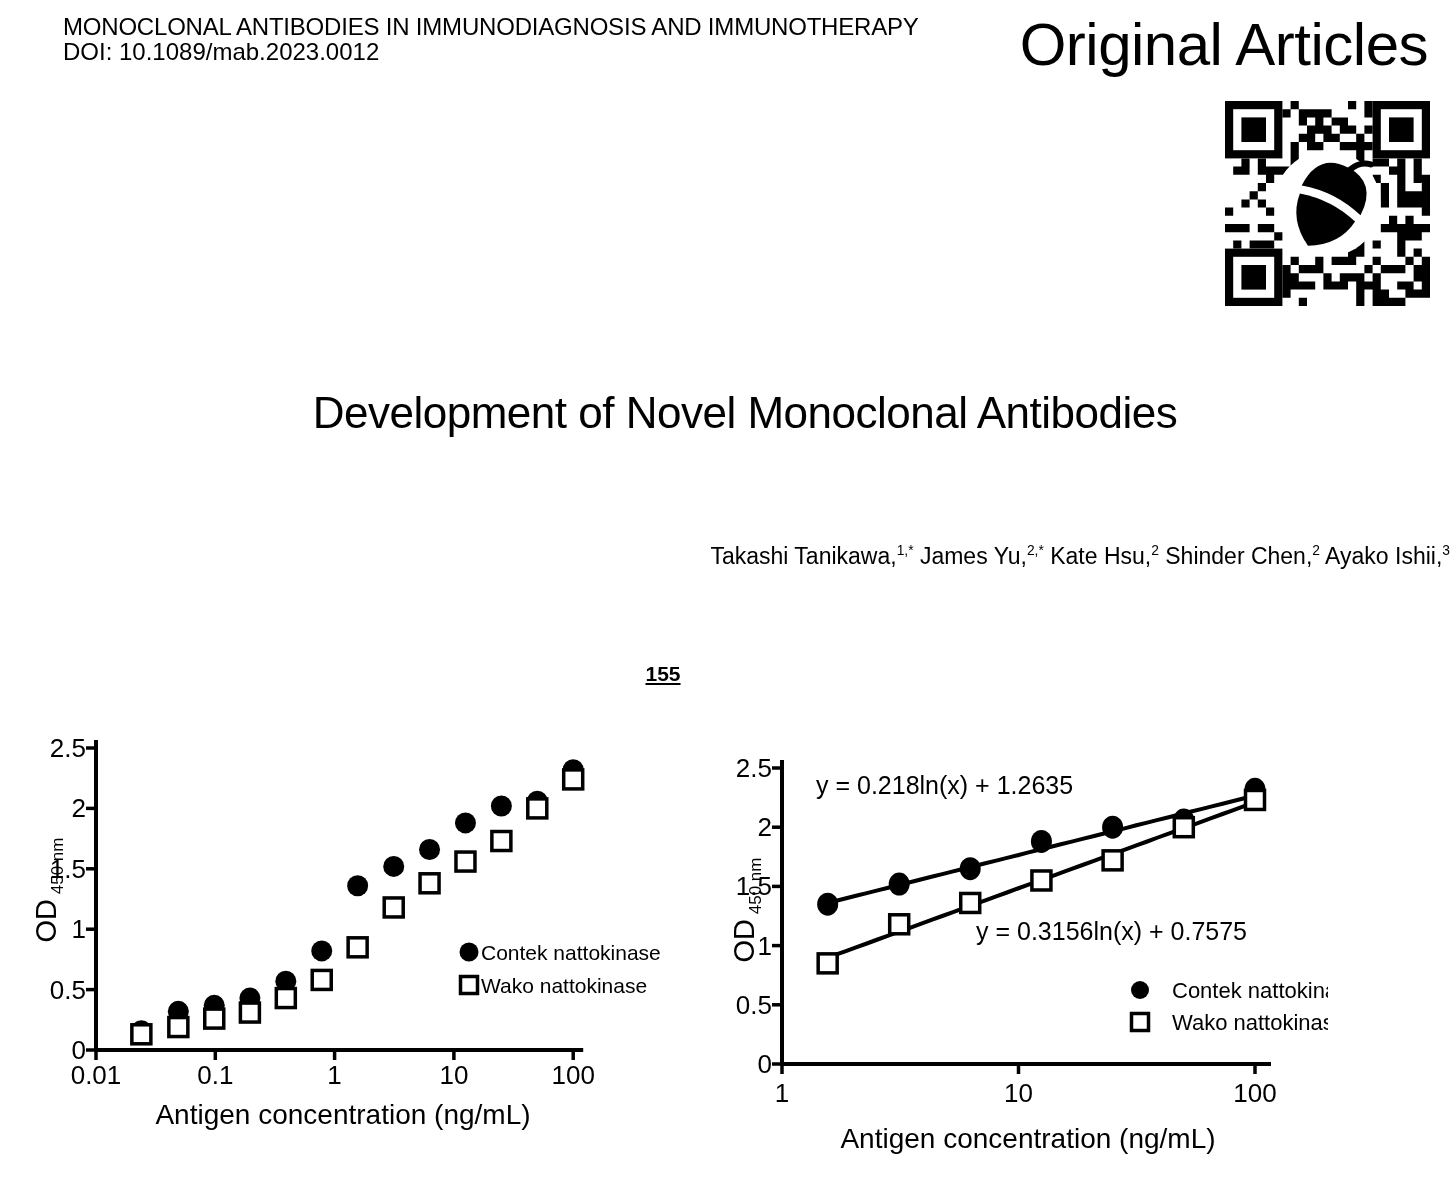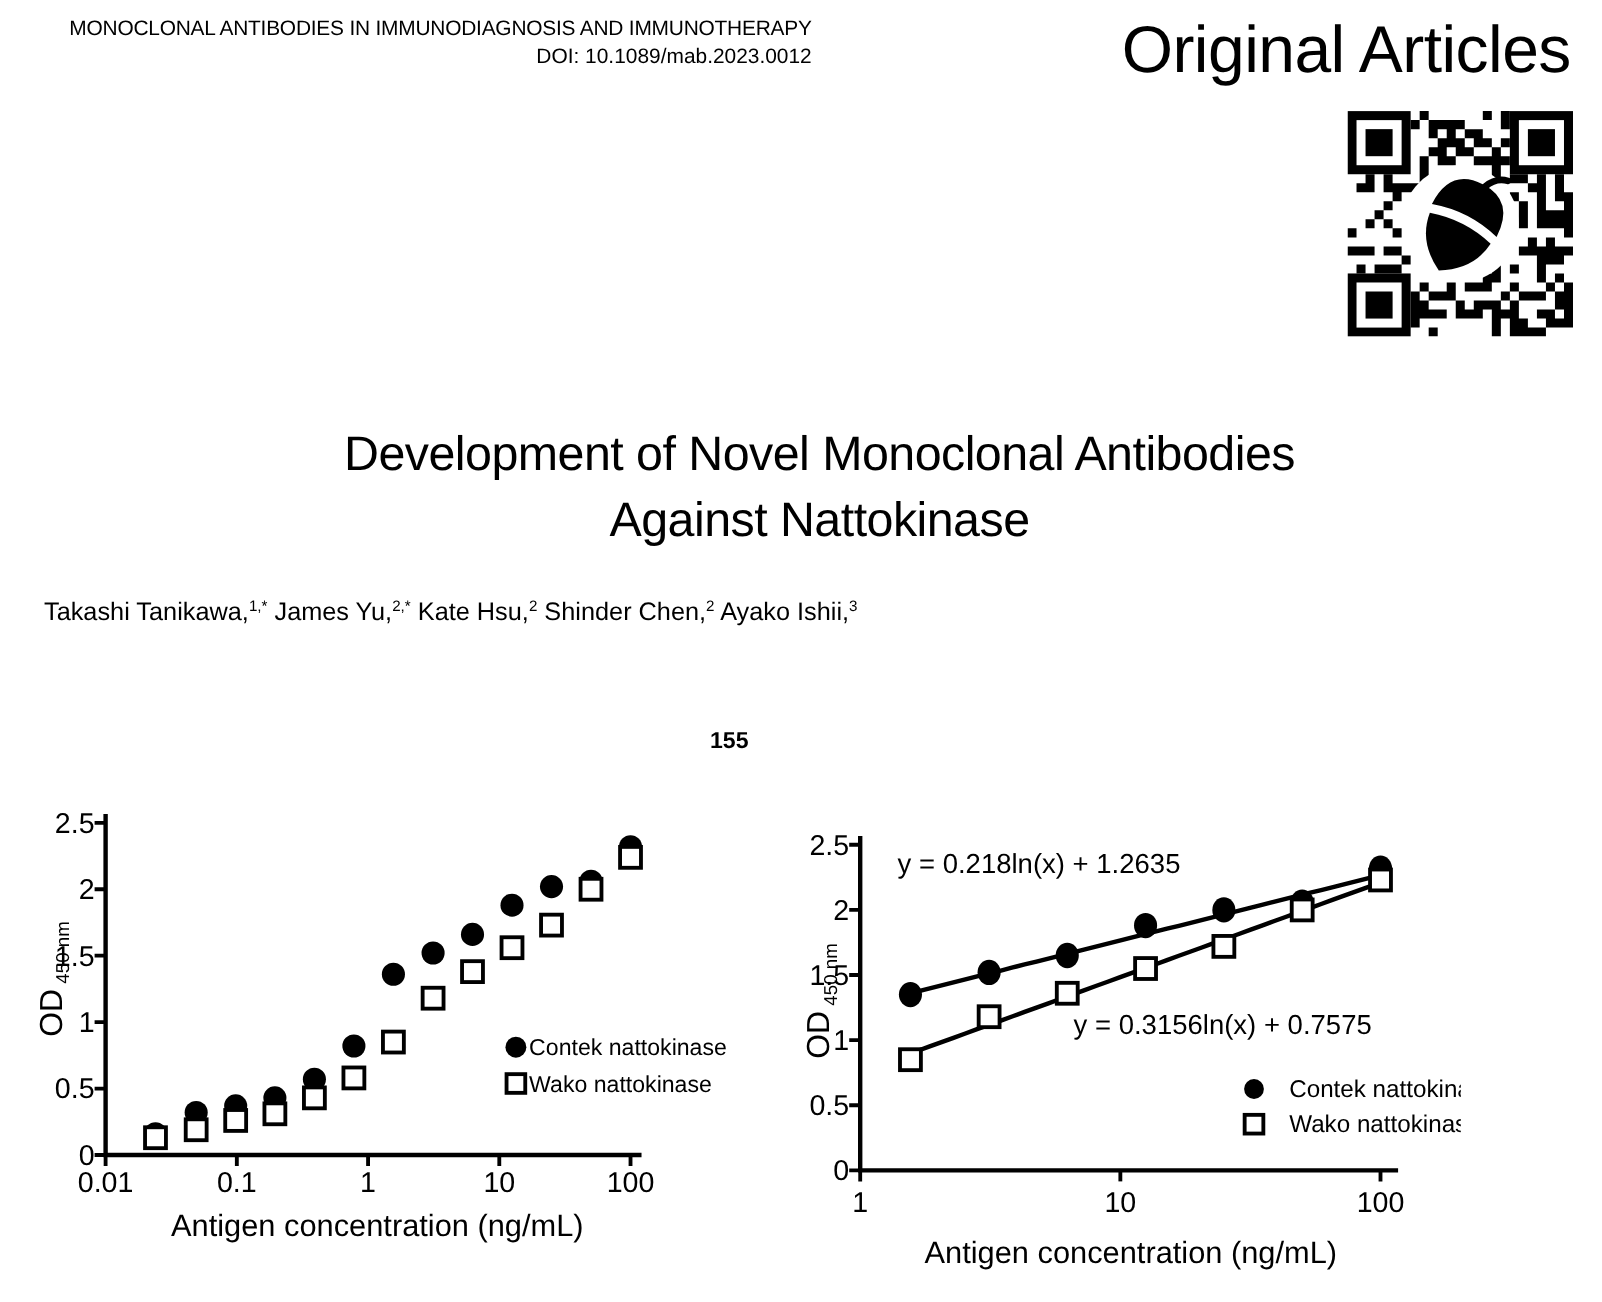--- a/index.html
+++ b/index.html
@@ -1,32 +1,32 @@
 <!DOCTYPE html>
 <html><head>
 <meta charset="utf-8">
 <style>
   html,body{margin:0;padding:0;background:#fff;}
   #page{
     position:relative;width:1456px;height:1184px;background:#ffffff;
     font-family:"Liberation Sans",sans-serif;color:#000;overflow:hidden;
   }
   .abs{position:absolute;}
-  #journal-header{left:63px;top:14px;font-size:19px;line-height:25px;text-align:right;}
+  #journal-header{left:63px;top:14px;font-size:24px;line-height:25px;}
   #journal-header .caps{letter-spacing:-0.2px;}
   #section-heading{right:28px;top:10px;font-size:60px;letter-spacing:-0.5px;}
   #qr-caption{right:251px;top:165px;width:420px;text-align:right;font-size:19px;line-height:28px;}
   #qr-box{left:1225px;top:101px;width:205px;height:205px;}
   #article-title{left:40px;top:338px;width:1410px;text-align:center;
     font-size:44px;line-height:60px;letter-spacing:-0.5px;margin-top:45px;}
-  #author-block{left:40px;top:531px;width:1410px;text-align:left;
+  #author-block{left:40px;top:531px;width:1410px;text-align:right;
     font-size:23px;line-height:40px;}
   #author-block sup{font-size:60%;}
   #page-number{left:0;top:662px;width:1326px;text-align:center;
-    font-size:21px;font-weight:bold;}
+    font-size:21px;font-weight:bold;text-decoration:underline;}
   #left-chart{left:28px;top:722px;}
   #right-chart{left:728px;top:718px;}
   svg{font-family:"Liberation Sans",sans-serif;}
 </style>
 </head>
 <body>
 
 <div id="page">
 
   <div id="journal-header" class="abs">
@@ -57,21 +57,20 @@
         <circle cx="102.5" cy="102.5" r="53" fill="#fff"></circle>
         <g transform="translate(102.5,106.5) rotate(27)">
           <path d="M -33,-8 Q -33,-45 0,-45 Q 33,-45 33,-8 Q 0,-18 -33,-8 Z" fill="#000"></path>
           <path d="M -31,0 Q -28,28 0,43 Q 28,28 31,0 Q 0,-9 -31,0 Z" fill="#000"></path>
           <path d="M 3,-44 Q 8,-56 19,-58" fill="none" stroke="#000" stroke-width="6" stroke-linecap="round"></path>
         </g>
       </svg></div>
 
   <div id="article-title" class="abs">
     <div>Development of Novel Monoclonal Antibodies</div>
-    <div>Against Nattokinase</div>
   </div>
 
   <div id="author-block" class="abs">
     <div id="authors-line-0"><span>Takashi Tanikawa,</span><sup>1,*</sup><span> James Yu,</span><sup>2,*</sup><span> Kate Hsu,</span><sup>2</sup><span> Shinder Chen,</span><sup>2</sup><span> Ayako Ishii,</span><sup>3</sup></div>
   </div>
 
   <div id="page-number" class="abs">155</div>
 
   <svg id="left-chart" class="abs" width="668" height="442" viewBox="0 0 668 442">
       <path d="M 68 18 L 68 328 L 555.2 328" stroke="#000" stroke-width="4" fill="none"></path>

